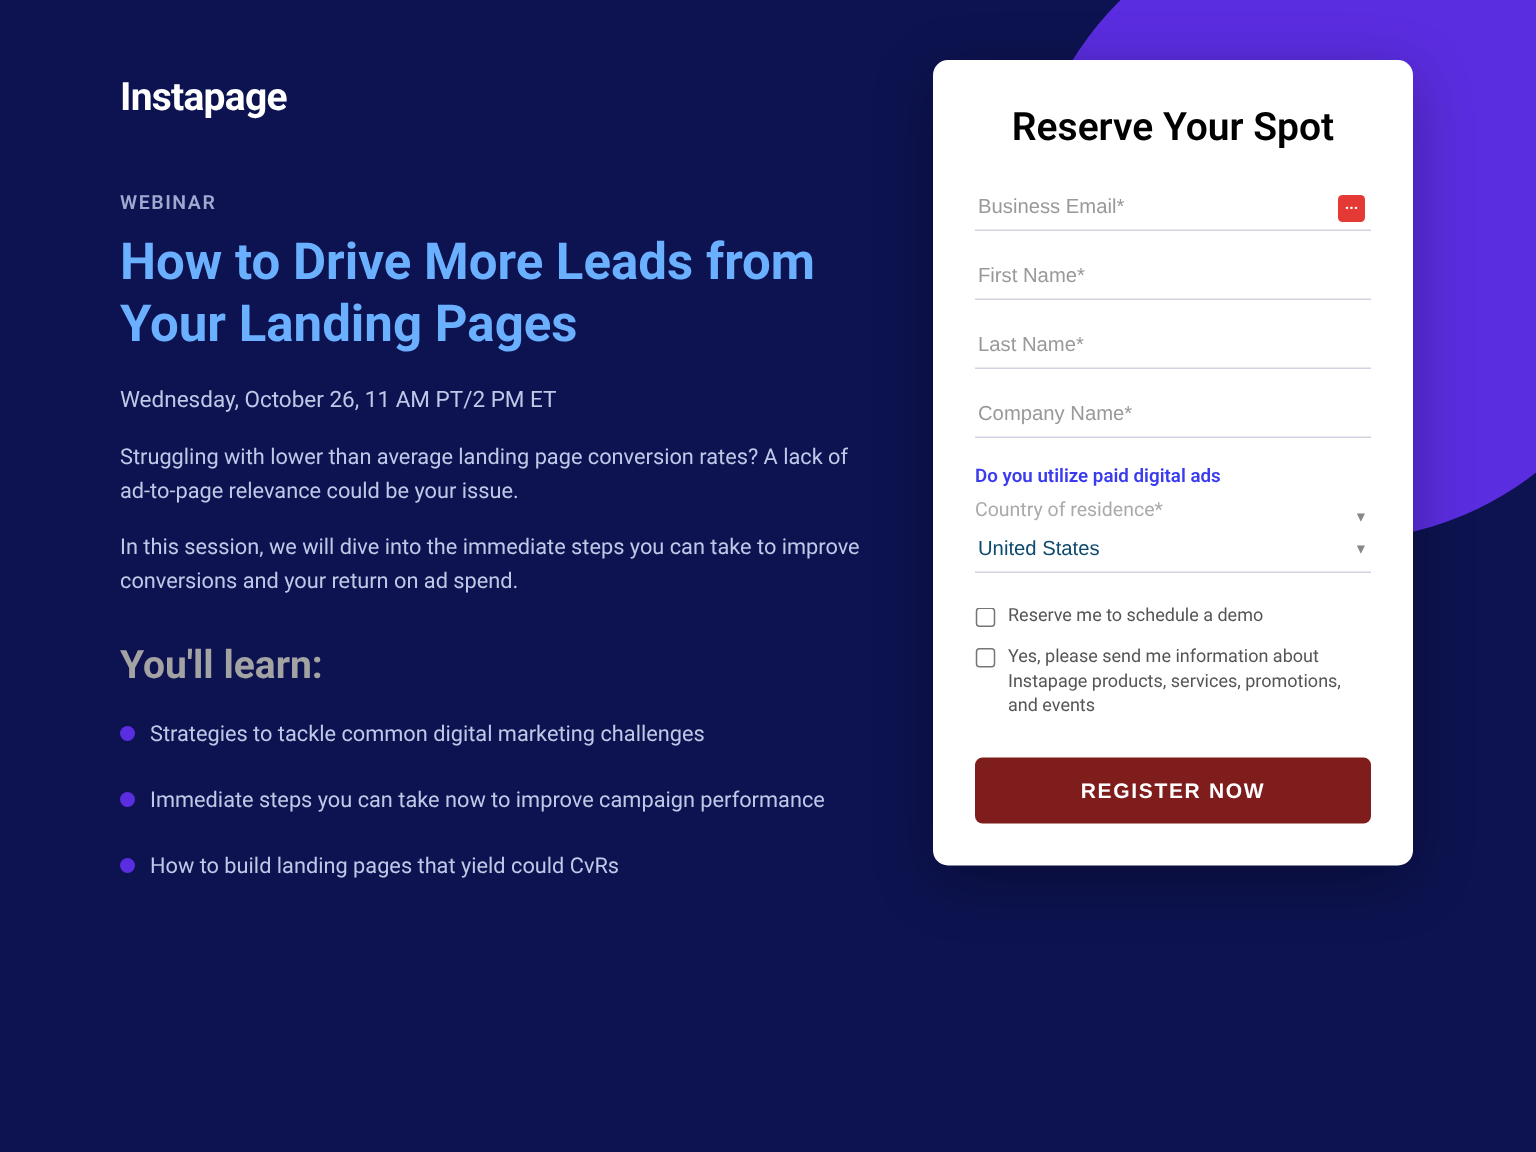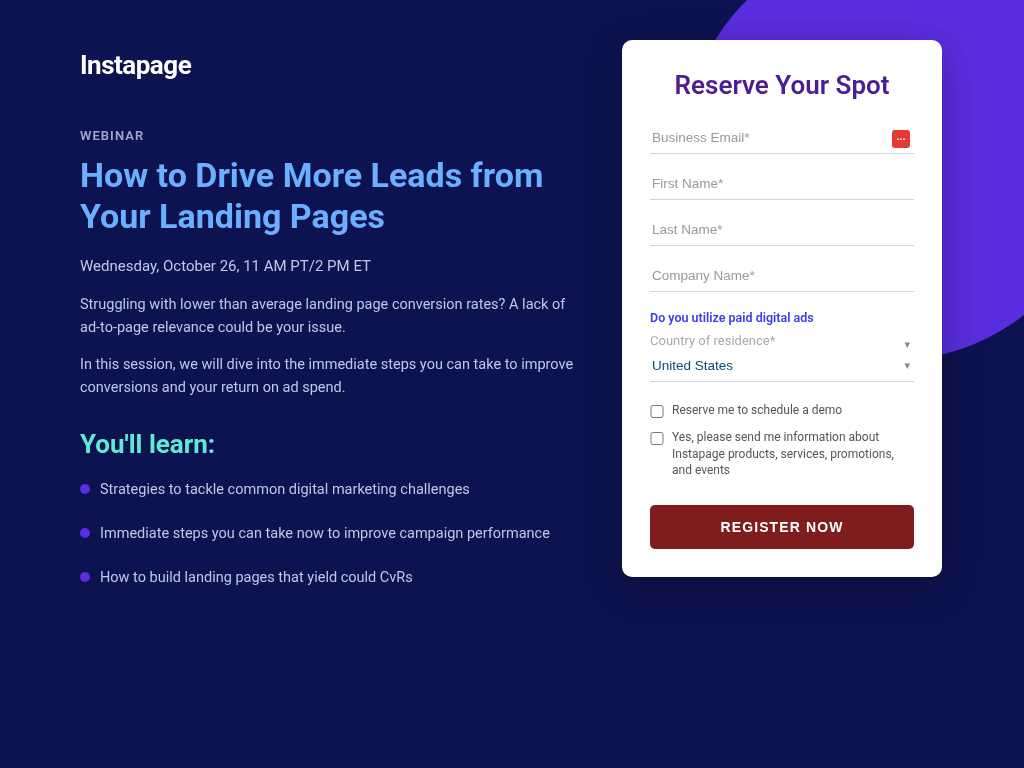--- a/index.html
+++ b/index.html
@@ -75,21 +75,21 @@
     .webinar-desc {
       font-size: 14.5px;
       color: #c0c8e8;
       line-height: 1.6;
       margin-bottom: 14px;
     }
 
     .you-learn {
       font-size: 26px;
       font-weight: 700;
-      color: #5eead4;
+      color: #a3a3a3;
       margin-top: 30px;
       margin-bottom: 20px;
     }
 
     .learn-list {
       list-style: none;
       padding: 0;
     }
 
     .learn-list li {
@@ -120,21 +120,21 @@
     .form-card {
       background: white;
       border-radius: 10px;
       padding: 30px 28px 28px;
       box-shadow: 0 10px 40px rgba(0,0,0,0.3);
     }
 
     .form-title {
       font-size: 26px;
       font-weight: 600;
-      color: #4c1d95;
+      color: #000000;
       text-align: center;
       margin-bottom: 22px;
     }
 
     .form-field {
       width: 100%;
       border: none;
       border-bottom: 1.5px solid #d0d4e0;
       padding: 8px 2px;
       font-size: 13.5px;

